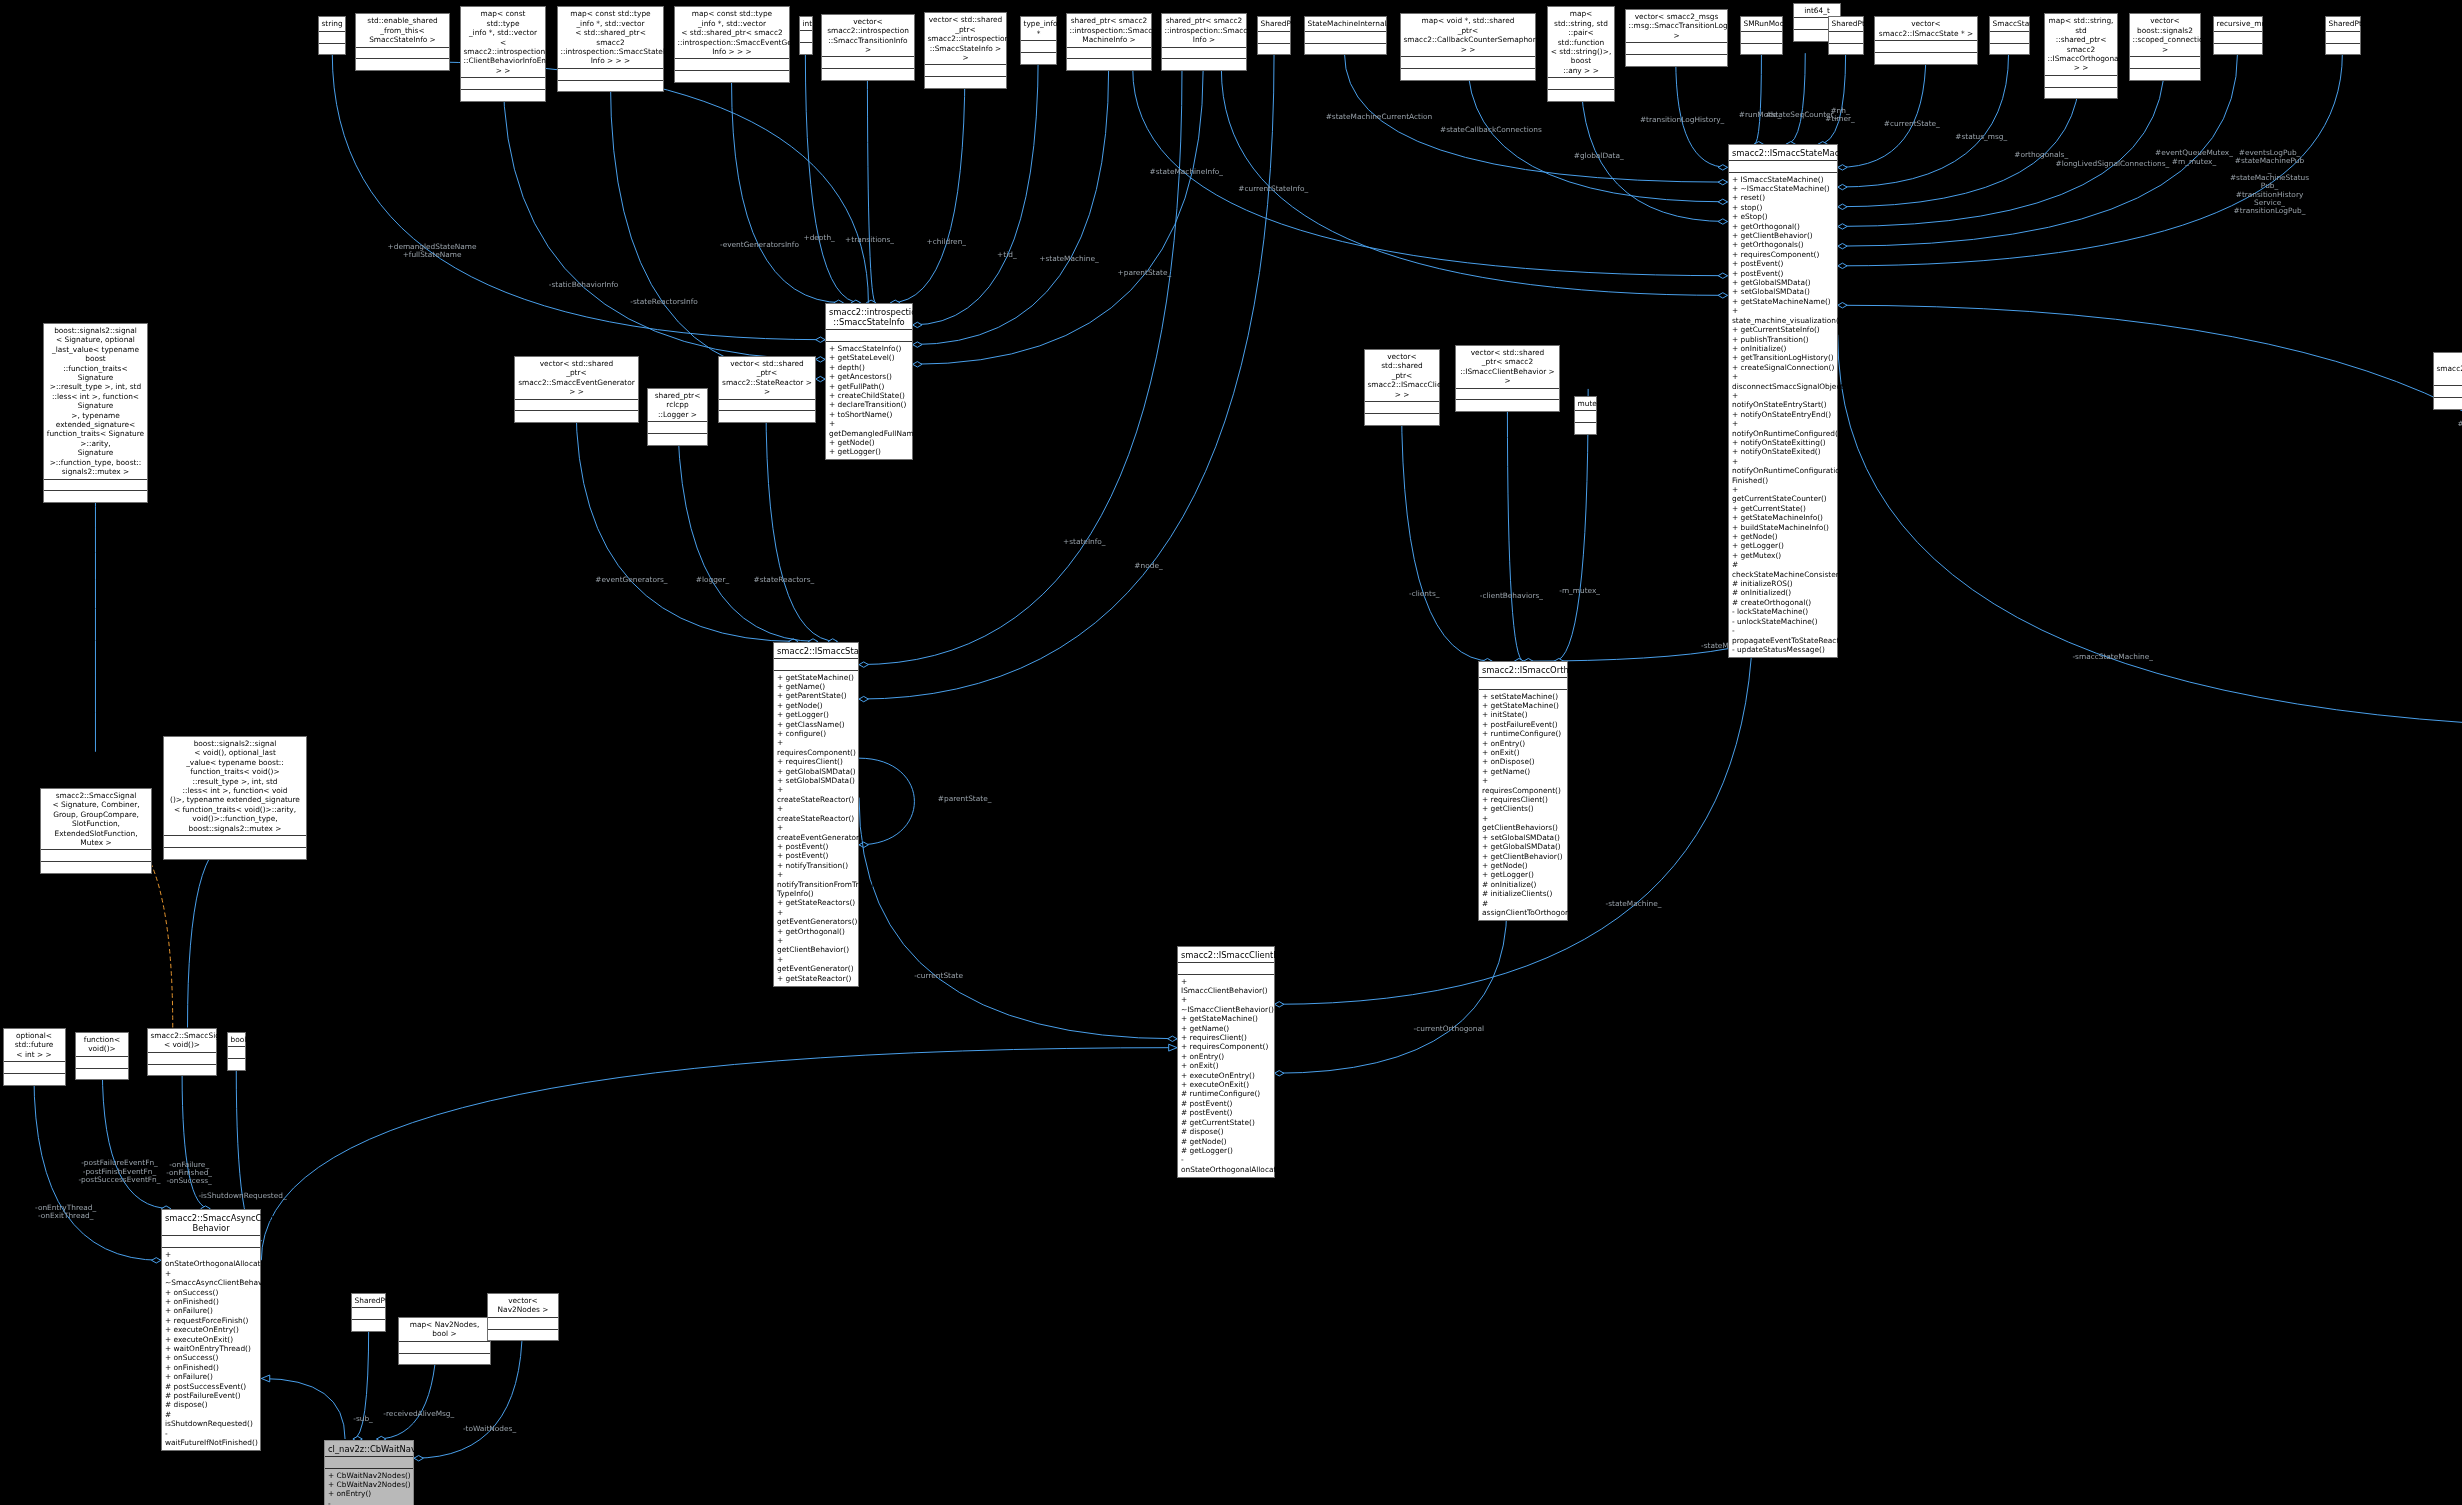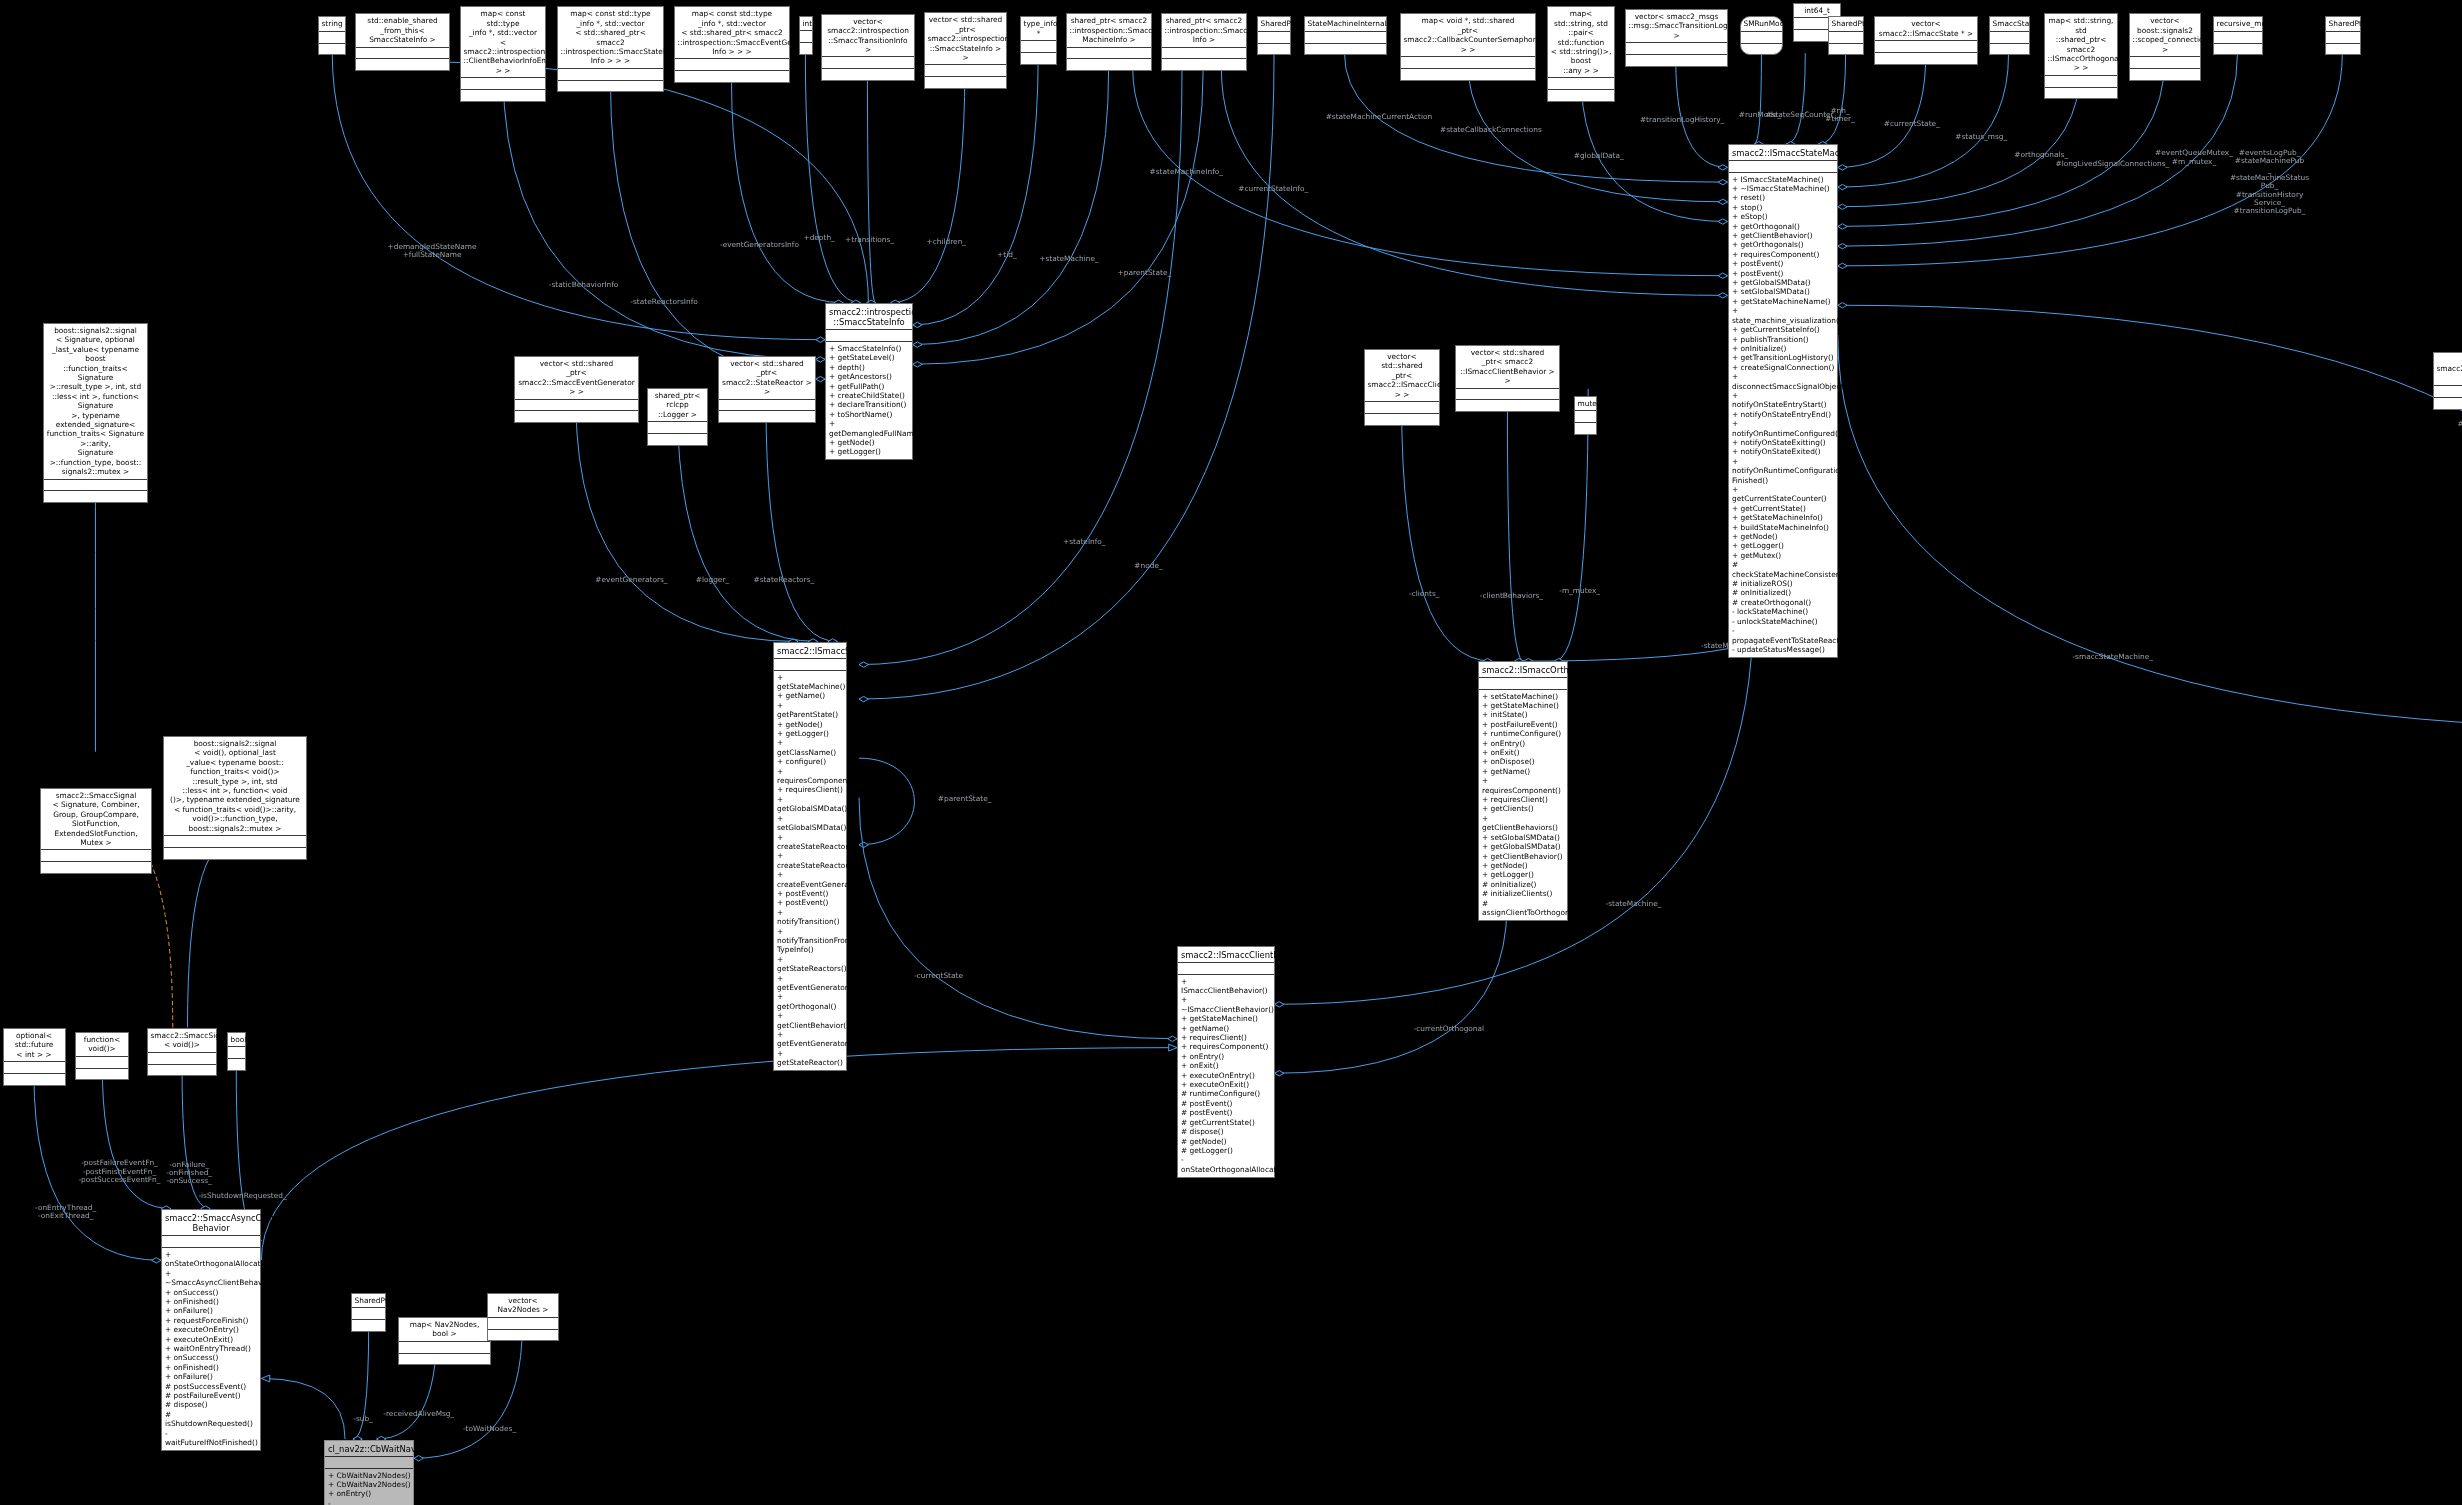--- a/index.html
+++ b/index.html
@@ -221,21 +221,21 @@
           <div class="mrow">+ getAncestors()</div>
           <div class="mrow">+ getFullPath()</div>
           <div class="mrow">+ createChildState()</div>
           <div class="mrow">+ declareTransition()</div>
           <div class="mrow">+ toShortName()</div>
           <div class="mrow">+ getDemangledFullName()</div>
           <div class="mrow">+ getNode()</div>
           <div class="mrow">+ getLogger()</div>
         </div>
       </div>
-      <div class="cls" style="left: 773px; top: 642px; width: 74px;">
+      <div class="cls" style="left: 773px; top: 642px; width: 86px;">
         <div class="title">smacc2::ISmaccState</div>
         <div class="attrs"></div>
         <div class="methods">
           <div class="mrow">+ getStateMachine()</div>
           <div class="mrow">+ getName()</div>
           <div class="mrow">+ getParentState()</div>
           <div class="mrow">+ getNode()</div>
           <div class="mrow">+ getLogger()</div>
           <div class="mrow">+ getClassName()</div>
           <div class="mrow">+ configure()</div>
@@ -441,21 +441,21 @@
 ::any &gt; &gt;</div>
         <div class="c1"></div>
         <div class="c2"></div>
       </div>
       <div class="tbox" style="left: 1625px; top: 9px; width: 103px;">
         <div class="title">vector&lt; smacc2_msgs
 ::msg::SmaccTransitionLogEntry &gt;</div>
         <div class="c1"></div>
         <div class="c2"></div>
       </div>
-      <div class="tbox" style="left: 1740px; top: 16.3px; width: 43px; border-radius: 10px;">
+      <div class="tbox" style="left: 1740px; top: 16.3px; width: 43px;">
         <div class="title">SMRunMode</div>
         <div class="c1"></div>
         <div class="c2"></div>
       </div>
       <div class="tbox" style="left: 1793px; top: 3px; width: 48px;">
         <div class="title">int64_t</div>
         <div class="c1"></div>
         <div class="c2"></div>
       </div>
       <div class="tbox" style="left: 1828px; top: 16.3px; width: 36px;">

